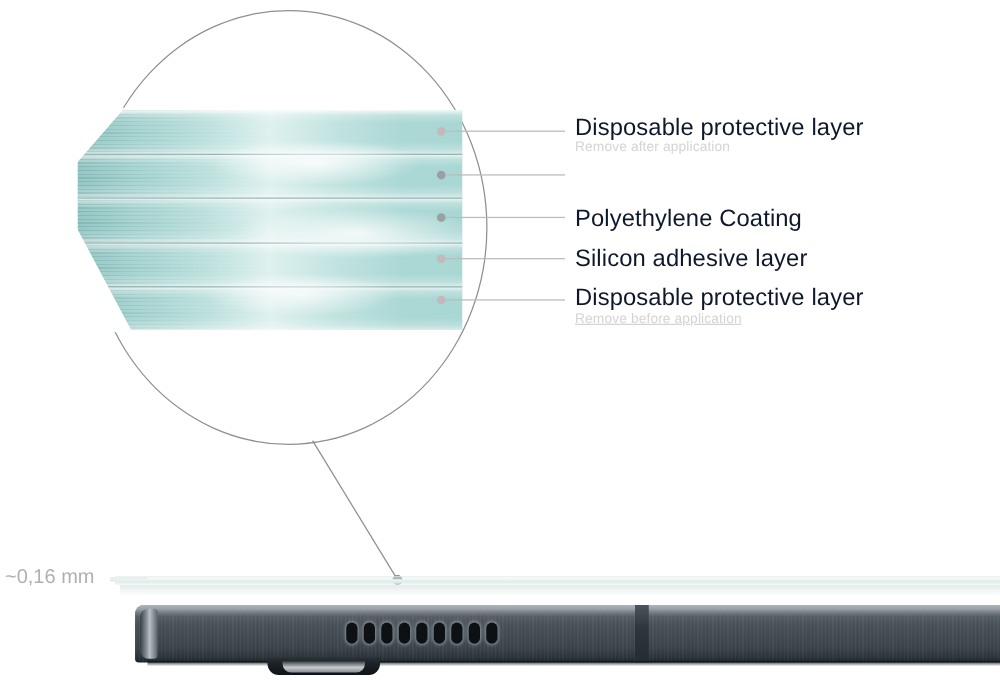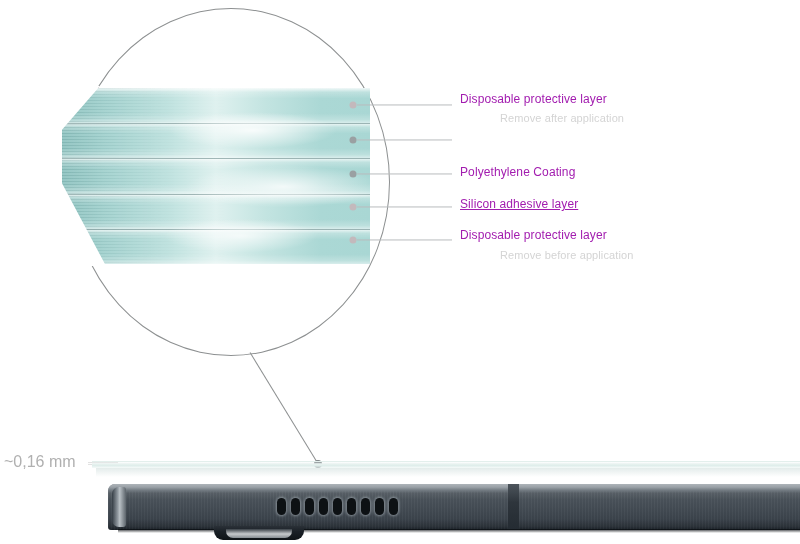--- a/index.html
+++ b/index.html
@@ -138,32 +138,31 @@
   .leader-line {
     position: absolute;
     height: 1.1px;
     background: #b9bcbd;
     transform: translateY(-50%);
   }
 
   
   .label-main {
     position: absolute;
-    font-size: 12px;
-    color: #a21caf;
+    font-size: 19px;
+    color: #0f172a;
     white-space: nowrap;
     letter-spacing: 0.1px;
   }
   .label-sub {
     position: absolute;
     font-size: 11px;
     color: #d4d4d4;
     white-space: nowrap;
     letter-spacing: 0.1px;
-    margin-left: 40px;
   }
 
   
   .pointer-line {
     position: absolute;
     background: #8d9091;
     height: 1.2px;
     transform-origin: 0 50%;
   }
   .pointer-dot {
@@ -369,24 +368,24 @@
   <div class="leader-line" style="left:357px; top:174px; width:95px;"></div>
   <div class="leader-line" style="left:357px; top:207px; width:95px;"></div>
   <div class="leader-line" style="left:357px; top:240px; width:95px;"></div>
 
   <div class="label-main" style="left:460px; top:92px;">Disposable protective layer</div>
   <div class="label-sub" style="left:460px; top:112px;">Remove after application</div>
 
 
   <div class="label-main" style="left:460px; top:165px;">Polyethylene Coating</div>
 
-  <div class="label-main" style="left:460px; top:197px;text-decoration:underline;">Silicon adhesive layer</div>
+  <div class="label-main" style="left:460px; top:197px;">Silicon adhesive layer</div>
 
   <div class="label-main" style="left:460px; top:228px;">Disposable protective layer</div>
-  <div class="label-sub" style="left:460px; top:249px;">Remove before application</div>
+  <div class="label-sub" style="left:460px; top:249px;text-decoration:underline;">Remove before application</div>
 
   <div class="pointer-line" style="left:250px; top:352px; width:131px; transform: rotate(58.6deg);"></div>
   <div class="pointer-dot" style="left:318px; top:464px;"></div>
 
   <div class="thickness-label" style="left:4px; top:453px;">~0,16 mm</div>
   <div class="thickness-rule" style="left:88px; top:462px; width:30px;"></div>
 
   <div class="glass-strip" style="left:92px; top:461px; width:708px; height:7px;"></div>
   <div class="glass-strip-shadow" style="left:96px; top:468px; width:704px; height:9px;"></div>
 

